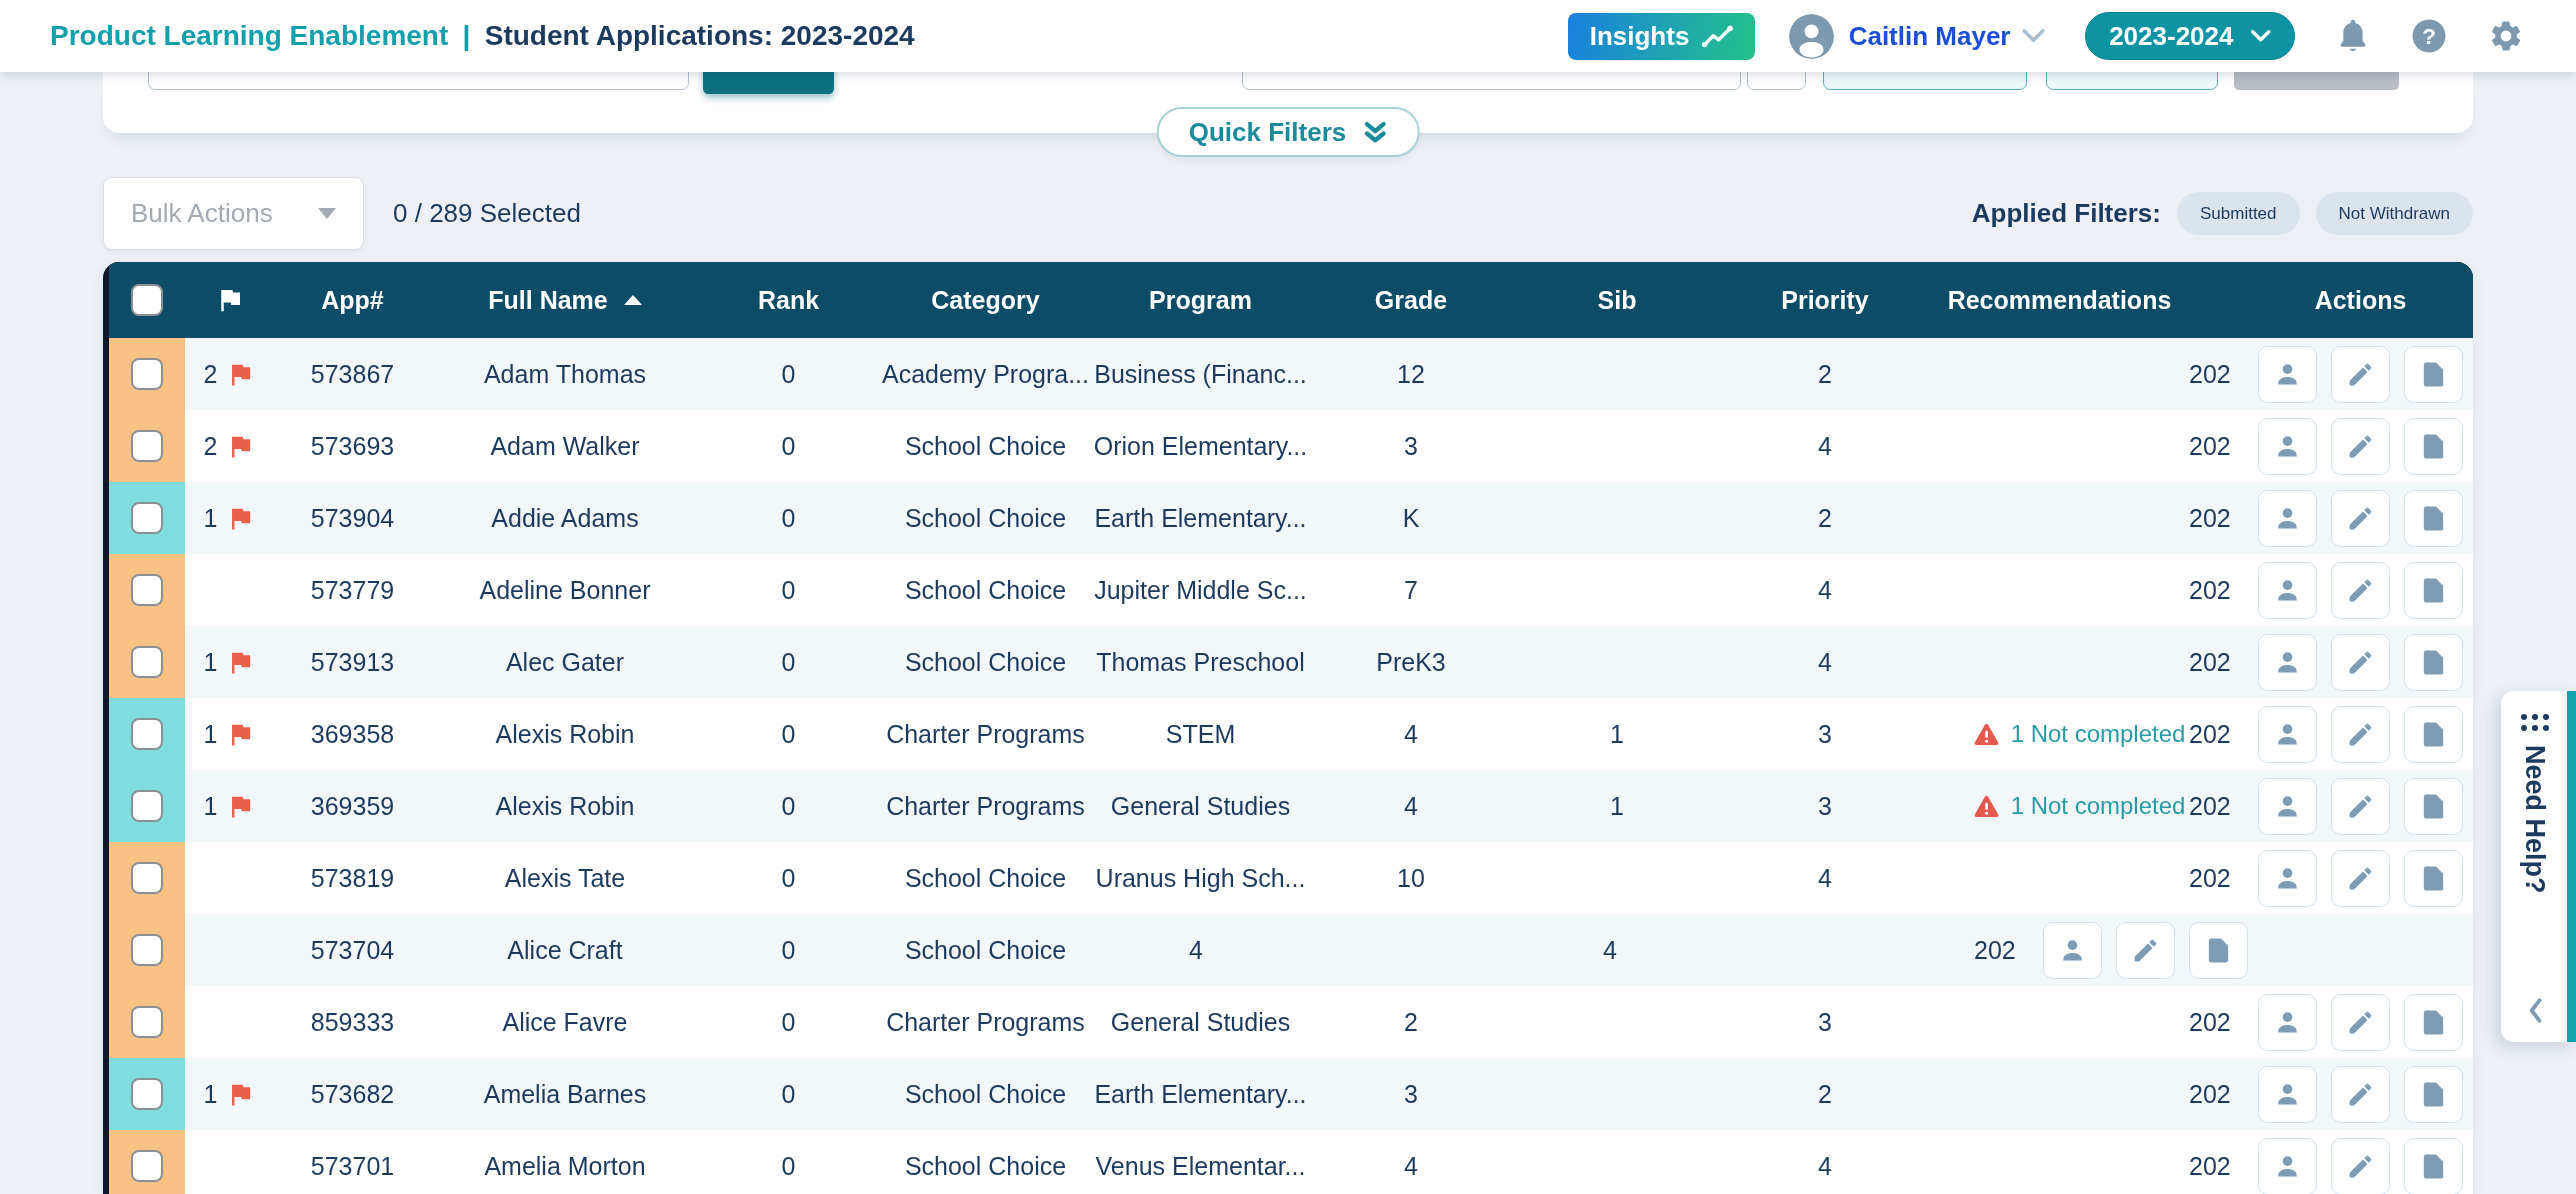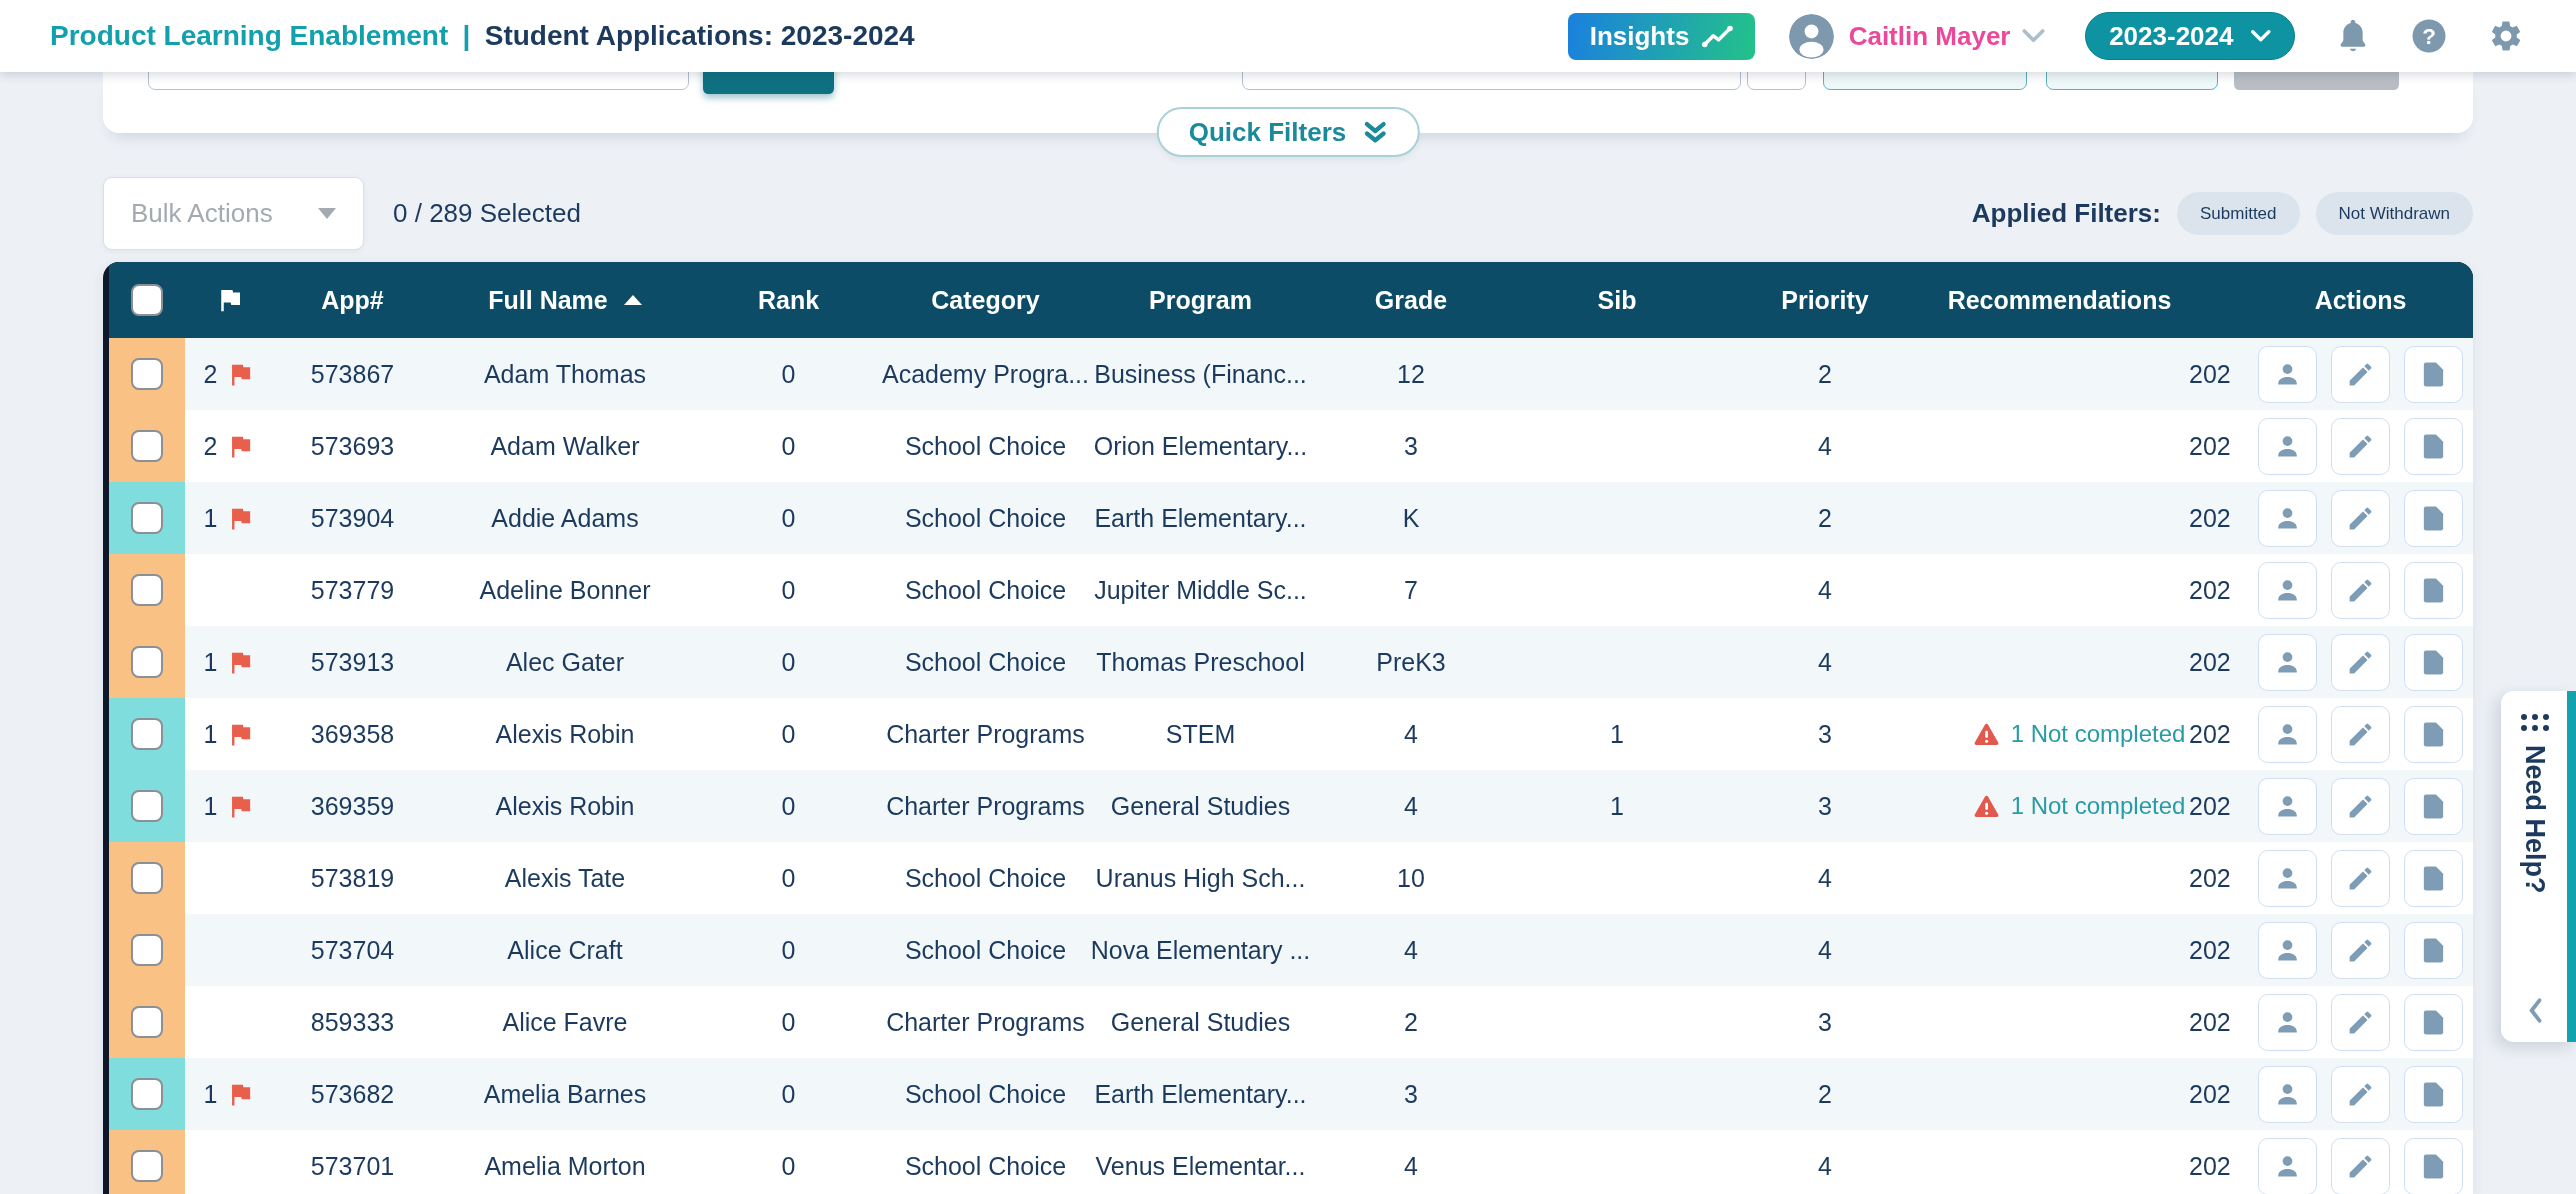--- a/index.html
+++ b/index.html
@@ -20,21 +20,21 @@
   .title-sep { color:#13a0ad; margin:0 14.3px; font-weight:bold; }
   .page-title { color:#1c3a5e; }
   .header-right { display:flex; align-items:center; }
   .insights-btn {
     height:47px; padding:0 21.5px; border:none; border-radius:8px; cursor:pointer;
     background:linear-gradient(100deg,#1b80de 0%,#23c289 100%);
     color:#fff; font-weight:bold; font-size:26px; font-family:inherit;
     display:flex; align-items:center; gap:12.5px;
   }
   .avatar { width:45px; height:45px; border-radius:50%; overflow:hidden; margin-left:34px; flex:none; }
-  .user-name { margin-left:14.3px; font-size:26px; font-weight:bold; color:#ec4899; }
+  .user-name { margin-left:14.3px; font-size:26px; font-weight:bold; color:#1d4ed8; }
   .user-chevron { margin-left:10.7px; color:#a9bfd0; display:flex; }
   .year-pill {
     margin-left:39px; height:48px; padding:2px 23px; border-radius:25px; cursor:pointer;
     background:#0d93a2; border:1.8px solid #0a7f8d; color:#fff; font-weight:bold; font-size:26px;
     font-family:inherit; display:flex; align-items:center; gap:16px;
   }
   .hdr-icon { margin-left:41px; display:flex; cursor:pointer; }
 
   
   .filter-card {
@@ -616,21 +616,20 @@
         <span></span>
         <svg width="29" height="29" viewBox="0 0 24 24" fill="#e8604c">
               <path d="M14.4 6L14 4H5v17h2v-7h5.6l.4 2h7V6h-5.6z"></path>
             </svg>
       </span>
     </div>
     <div class="td col-app">573704</div>
     <div class="td col-name">Alice Craft</div>
     <div class="td col-rank">0</div>
     <div class="td col-category">School Choice</div>
-    <div class="td col-program">Nova Elementary ...</div>
     <div class="td col-grade">4</div>
     <div class="td col-sib"></div>
     <div class="td col-priority">4</div>
     <div class="td col-rec">
       
     </div>
     <div class="td col-date">202</div>
     <div class="td col-actions">
       <button class="action-btn">
         <svg width="29" height="29" viewBox="0 0 24 24" fill="#7e9cb4">

